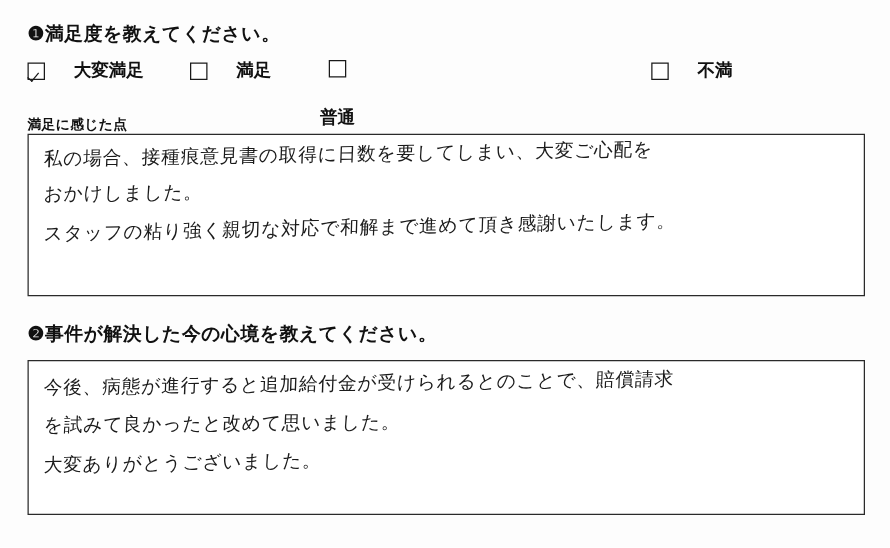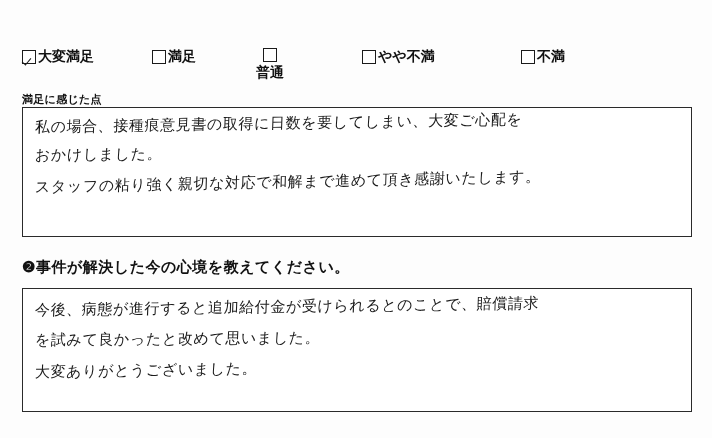--- a/index.html
+++ b/index.html
@@ -42,21 +42,21 @@
     height: 24px;
   }
   .opt {
     position: absolute;
     top: 0;
     font-size: 14px;
     font-weight: 700;
     white-space: nowrap;
     display: flex;
     align-items: center;
-    gap: 2px;
+    gap: 23px;
   }
   .opt .box {
     display: inline-block;
     width: 12px;
     height: 12px;
     border: 1.6px solid #1a1a1a;
     position: relative;
     flex: none;
     background: #fff;
   }
@@ -134,37 +134,34 @@
     font-weight: 700;
     letter-spacing: 0.5px;
     white-space: nowrap;
   }
 </style>
 </head>
 <body>
 
 <div class="sheet">
 
+  <div class="q1-title">❶満足度を教えてください。</div>
 
   <div class="options">
     <label class="opt opt-0 checked">
       <span class="box"></span>
       <span>大変満足</span>
     </label>
     <label class="opt opt-1">
       <span class="box"></span>
       <span>満足</span>
     </label>
     <label class="opt opt-2">
       <span class="box"></span>
       <span>普通</span>
-    </label>
-    <label class="opt opt-3">
-      <span class="box"></span>
-      <span>やや不満</span>
     </label>
     <label class="opt opt-4">
       <span class="box"></span>
       <span>不満</span>
     </label>
   </div>
 
   <div class="field-label label-1">満足に感じた点</div>
 
   <div class="answer-box box-1">

